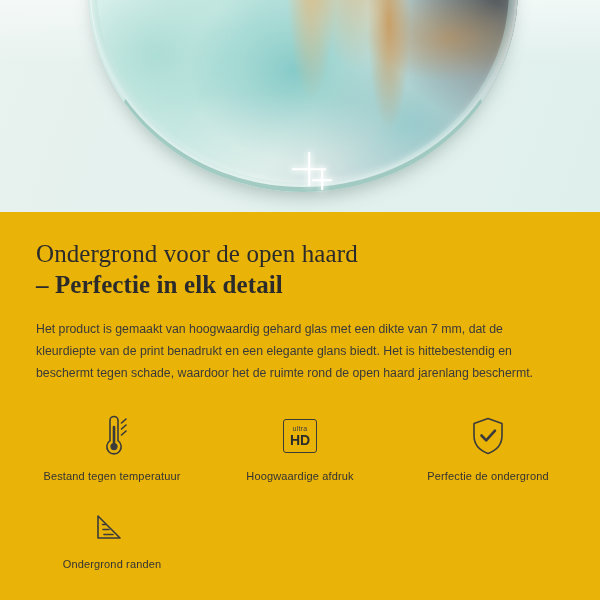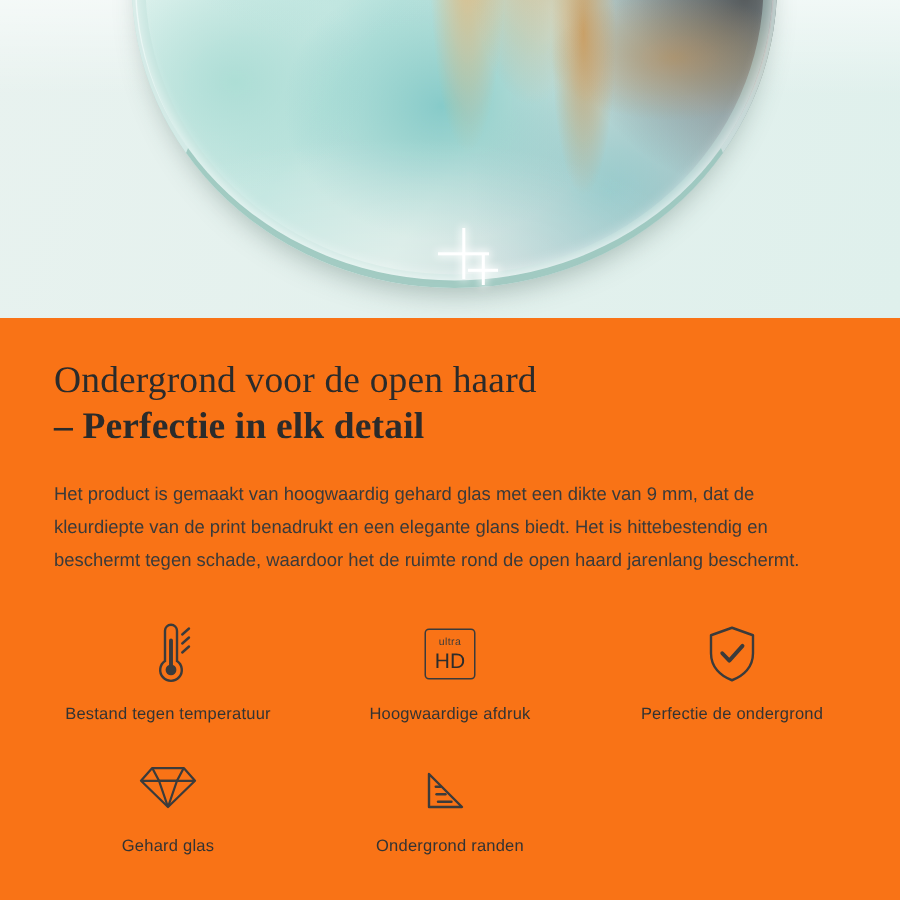--- a/index.html
+++ b/index.html
@@ -12,21 +12,21 @@
     height: 600px;
     background: #ffffff;
     font-family: "Liberation Sans", sans-serif;
     overflow: hidden;
   }
 
   .page {
     position: relative;
     width: 600px;
     height: 600px;
-    background: #f97316;
+    background: #eab308;
     overflow: hidden;
   }
 
   
   .hero {
     position: relative;
     width: 600px;
     height: 212px;
     overflow: hidden;
     background: #f2f2f2;
@@ -199,21 +199,21 @@
     line-height: 1;
   }
   .hd-box .ultra {
     font-size: 7px;
     letter-spacing: 0.3px;
     color: #3b3b3b;
     margin-bottom: 1px;
   }
   .hd-box .hd {
     font-size: 14px;
-    font-weight: normal;
+    font-weight: bold;
     color: #2c2c2c;
   }
 </style>
 </head>
 <body>
 
 <div class="page">
 
   <div class="hero">
     <div class="hero-bg"></div>
@@ -224,21 +224,21 @@
     <div class="glass-rim"></div>
     <div class="sparkle s1"></div>
     <div class="sparkle s2"></div>
   </div>
 
   <div class="content">
     <h1 class="headline">
       <span>Ondergrond voor de open haard</span>
       <span class="line2">– Perfectie in elk detail</span>
     </h1>
-    <p class="body-copy">Het product is gemaakt van hoogwaardig gehard glas met een dikte van 9 mm, dat de kleurdiepte van de print benadrukt en een elegante glans biedt. Het is hittebestendig en beschermt tegen schade, waardoor het de ruimte rond de open haard jarenlang beschermt.</p>
+    <p class="body-copy">Het product is gemaakt van hoogwaardig gehard glas met een dikte van 7 mm, dat de kleurdiepte van de print benadrukt en een elegante glans biedt. Het is hittebestendig en beschermt tegen schade, waardoor het de ruimte rond de open haard jarenlang beschermt.</p>
   </div>
 
   <div class="features">
 
     <div class="feature">
       <div class="feature-icon">
         <svg width="40" height="44" viewBox="0 0 40 44" fill="none" stroke="#3b3b3b" stroke-width="1.6" stroke-linecap="round">
           <path d="M18 6.5a4 4 0 0 1 8 0v20.2a7.2 7.2 0 1 1-8 0V6.5z"></path>
           <circle cx="22" cy="32.6" r="3.6" fill="#3b3b3b" stroke="none"></circle>
           <line x1="22" y1="13" x2="22" y2="30" stroke-width="2.6"></line>
@@ -263,32 +263,20 @@
     <div class="feature">
       <div class="feature-icon">
         <svg width="38" height="42" viewBox="0 0 38 42" fill="none" stroke="#3b3b3b" stroke-width="1.6" stroke-linejoin="round">
           <path d="M19 3.5 33 8.5v12c0 9.2-6.2 15.2-14 18-7.8-2.8-14-8.8-14-18v-12L19 3.5z"></path>
           <path d="M12.5 20.5 17.2 25.4 26 15.6" stroke-width="2.6" stroke-linecap="round"></path>
         </svg>
       </div>
       <div class="feature-label">Perfectie de ondergrond</div>
     </div>
 
-    <div class="feature">
-      <div class="feature-icon">
-        <svg width="42" height="38" viewBox="0 0 42 38" fill="none" stroke="#3b3b3b" stroke-width="1.5" stroke-linejoin="round">
-          <path d="M10.5 7h21l7.5 8.5L21 33 3 15.5 10.5 7z"></path>
-          <path d="M3 15.5h36"></path>
-          <path d="M10.5 7 15 15.5 21 33"></path>
-          <path d="M31.5 7 27 15.5 21 33"></path>
-          <path d="M15 15.5h12"></path>
-        </svg>
-      </div>
-      <div class="feature-label">Gehard glas</div>
-    </div>
 
     <div class="feature">
       <div class="feature-icon">
         <svg width="40" height="40" viewBox="0 0 40 40" fill="none" stroke="#3b3b3b" stroke-width="1.6" stroke-linecap="round" stroke-linejoin="round">
           <path d="M6 34V12L28 34H6z"></path>
           <path d="M12 30.5 21 30.5"></path>
           <path d="M11 25.5 17 25.5"></path>
           <path d="M10.5 20.5 13.5 20.5"></path>
         </svg>
       </div>

